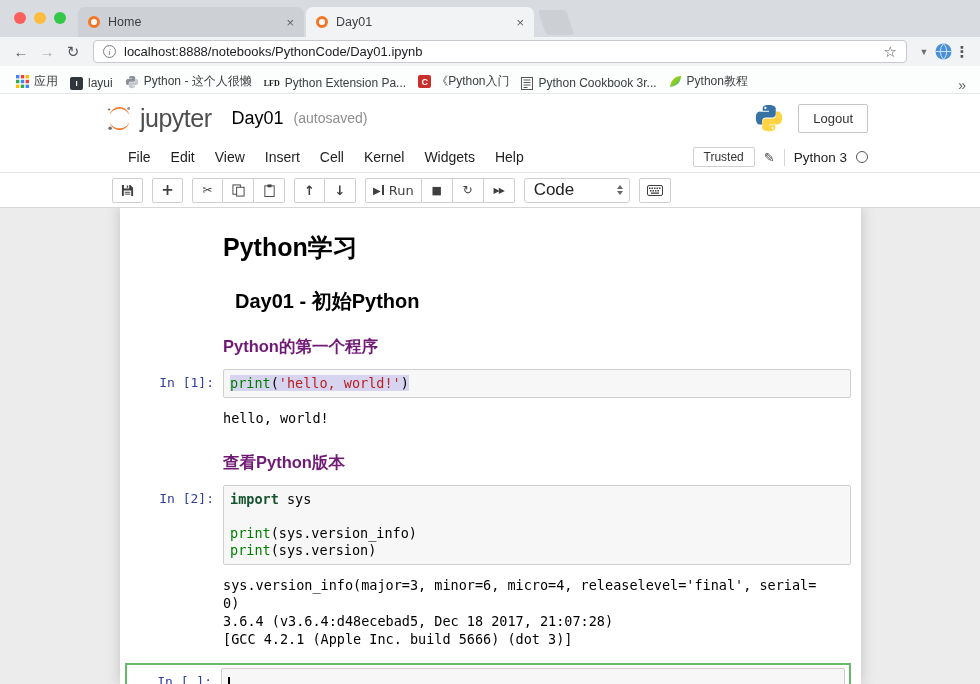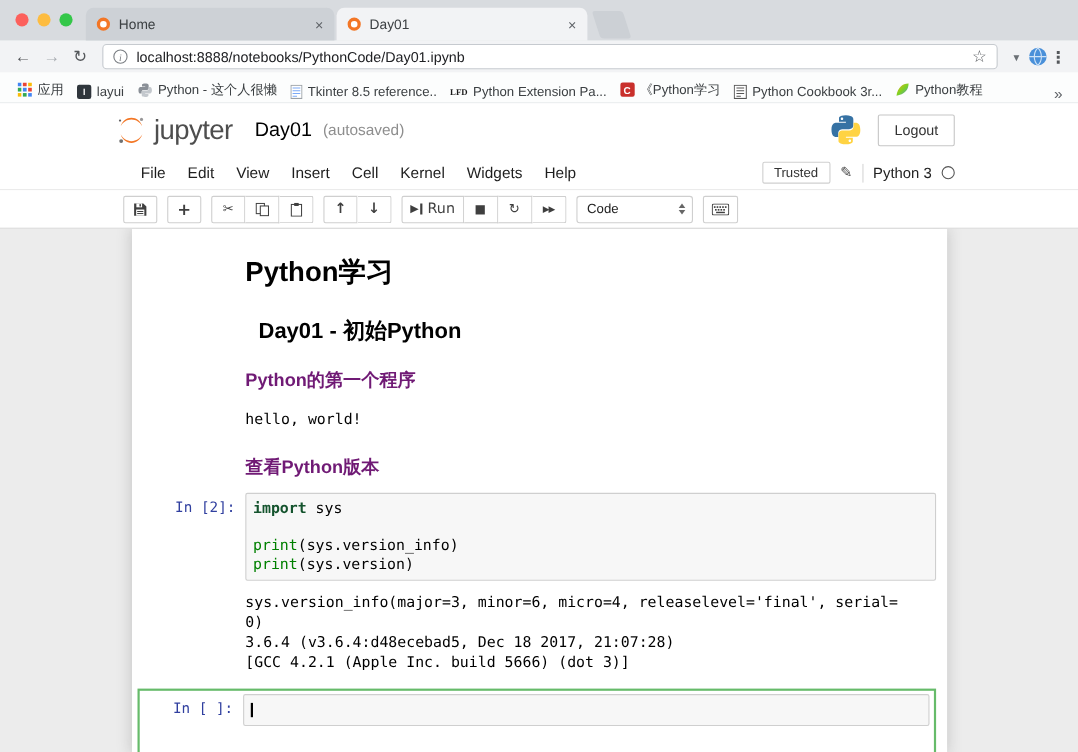--- a/index.html
+++ b/index.html
@@ -69,21 +69,21 @@
   .btngroup .tbtn:first-child { border-radius:2px 0 0 2px; }
   .btngroup .tbtn:last-child { border-radius:0 2px 2px 0; }
   .btngroup .tbtn:only-child { border-radius:2px; }
   .ic-plus { font-size:15px; font-weight:bold; }
   .ic-arrow { font-size:13px; font-weight:bold; }
   .ic-stop { font-size:11px; }
   .ic-ff { font-size:8px; letter-spacing:-1px; }
   .run-ic { display:flex; align-items:center; font-size:10px; }
   .run-bar { width:2px; height:10px; background:#3f3f3f; margin-left:1px; }
   .run-label { font-size:13px; }
-  .tb-select { width:106px; height:25px; border:1px solid #cfcfcf; border-radius:3px; background:#fff; display:flex; align-items:center; padding:0 6px 0 9px; font-size:12px; color:#222;gap:28px; }
+  .tb-select { width:106px; height:25px; border:1px solid #cfcfcf; border-radius:3px; background:#fff; display:flex; align-items:center; padding:0 6px 0 9px; font-size:17px; color:#222;gap:28px; }
   .sel-carets { margin-left:auto; display:flex; flex-direction:column; align-items:center; gap:2px; }
   .sel-carets i { display:block; width:0; height:0; border-left:3.5px solid transparent; border-right:3.5px solid transparent; }
   .c-up { border-bottom:4.5px solid #666; }
   .c-dn { border-top:4.5px solid #666; }
 
   
   .nbarea { position:absolute; top:208px; left:0; width:100%; bottom:0; background:#ececec; overflow:hidden; }
   .nbpage { position:absolute; left:120px; top:0; width:741px; height:100%; background:#fff; box-shadow:0 0 12px 1px rgba(87,87,87,0.25); padding-top:14px; overflow:hidden; }
   .mdcell { padding:4px 10px 4px 103px; }
   .mdcell h1 { font-size:25px; line-height:31px; margin:6px 0 10px; color:#000; font-weight:bold; }
@@ -173,40 +173,26 @@
     <span class="bm">
       <span>
           <svg width="14" height="14" viewBox="0 0 32 32">
             <path fill="#8a9097" d="M15.9 2c-7 0-6.6 3-6.6 3v3.2h6.7v1H6.7S2 8.6 2 15.9c0 7.2 4.1 7 4.1 7h2.5v-3.4s-.1-4.1 4-4.1h6.7s3.9.1 3.9-3.7V5.9S23.8 2 15.9 2z"></path>
             <path fill="#c3c8cd" d="M16.1 30c7 0 6.6-3 6.6-3v-3.2H16v-1h9.3s4.7.6 4.7-6.7c0-7.2-4.1-7-4.1-7h-2.5v3.4s.1 4.1-4 4.1h-6.7s-3.9-.1-3.9 3.7v6.2S8.2 30 16.1 30z"></path>
           </svg>
         </span>
       <span>Python - 这个人很懒</span>
     </span>
     <span class="bm">
-      <span>
-          <svg width="11" height="13" viewBox="0 0 11 13">
-            <rect x="0.5" y="0.5" width="10" height="12" fill="#fff" stroke="#9aa0a6"></rect>
-            <g stroke="#7baaf7" stroke-width="1">
-              <line x1="2" y1="3" x2="9" y2="3"></line>
-              <line x1="2" y1="5.5" x2="9" y2="5.5"></line>
-              <line x1="2" y1="8" x2="9" y2="8"></line>
-              <line x1="2" y1="10.5" x2="6" y2="10.5"></line>
-            </g>
-          </svg>
-        </span>
-      <span>Tkinter 8.5 reference..</span>
-    </span>
-    <span class="bm">
       <span class="lfd-txt">LFD</span>
       <span>Python Extension Pa...</span>
     </span>
     <span class="bm">
       <span class="bm-sq c-sq">C</span>
-      <span>《Python学习</span>
+      <span>《Python入门</span>
     </span>
     <span class="bm">
       <span>
           <svg width="12" height="13" viewBox="0 0 12 13">
             <rect x="0.5" y="0.5" width="11" height="12" fill="#fff" stroke="#555"></rect>
             <g stroke="#555" stroke-width="1">
               <line x1="2.5" y1="3" x2="9.5" y2="3"></line>
               <line x1="2.5" y1="5.5" x2="9.5" y2="5.5"></line>
               <line x1="2.5" y1="8" x2="9.5" y2="8"></line>
               <line x1="2.5" y1="10.5" x2="6.5" y2="10.5"></line>
@@ -379,20 +365,26 @@
       <div class="mdcell">
         <h1>Python学习</h1>
       </div>
       <div class="mdcell">
         <h2>Day01 - 初始Python</h2>
       </div>
       <div class="mdcell">
         <h3>Python的第一个程序</h3>
       </div>
 
+      <div class="coderow">
+        <div class="prompt">In [1]:</div>
+        <div class="inputarea">
+            <div class="codeline"><span class="sel"><span class="cm-builtin">print</span><span class="cm-plain">(</span><span class="cm-string">'hello, world!'</span><span class="cm-plain">)</span></span></div>
+          </div>
+      </div>
       <div class="outrow">
         <div class="outprompt"></div>
         <pre class="outarea">hello, world!</pre>
       </div>
 
       <div class="mdcell">
         <h3>查看Python版本</h3>
       </div>
 
       <div class="coderow">

